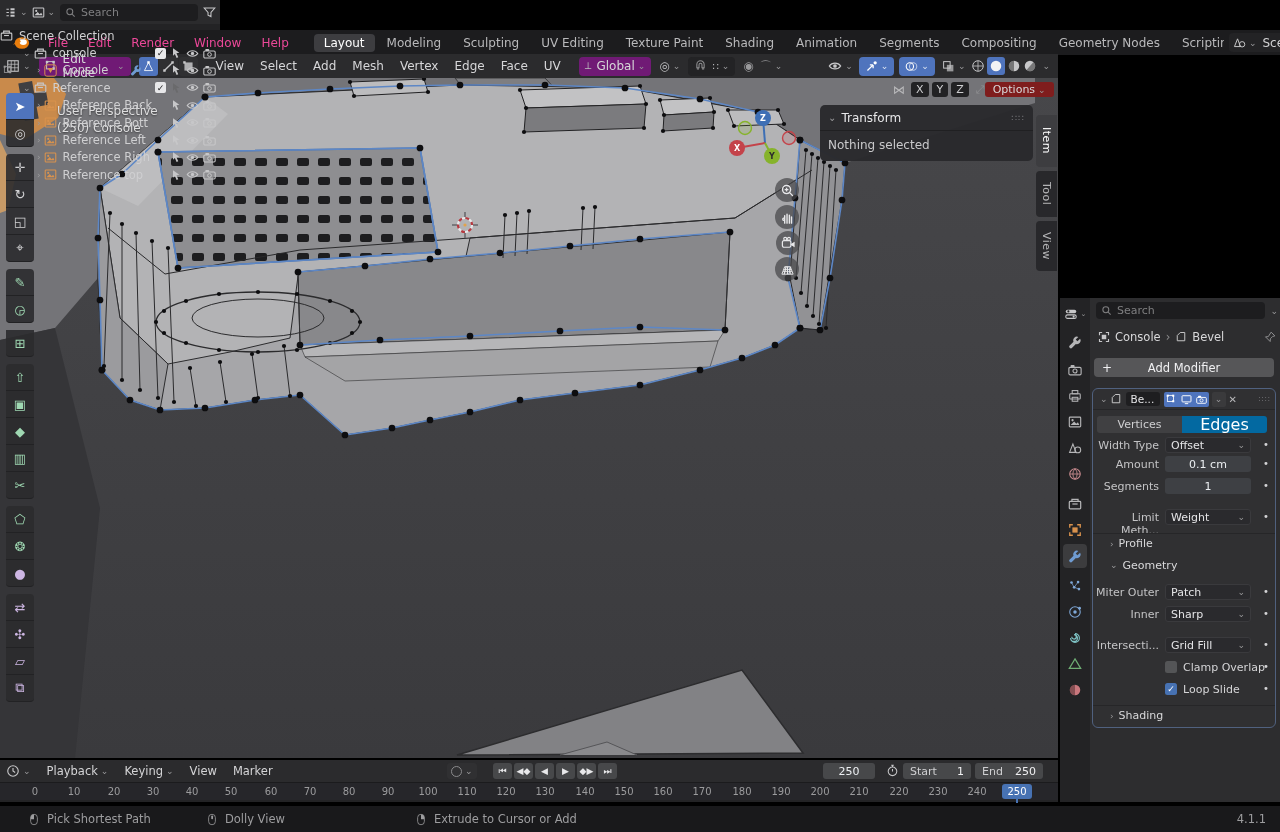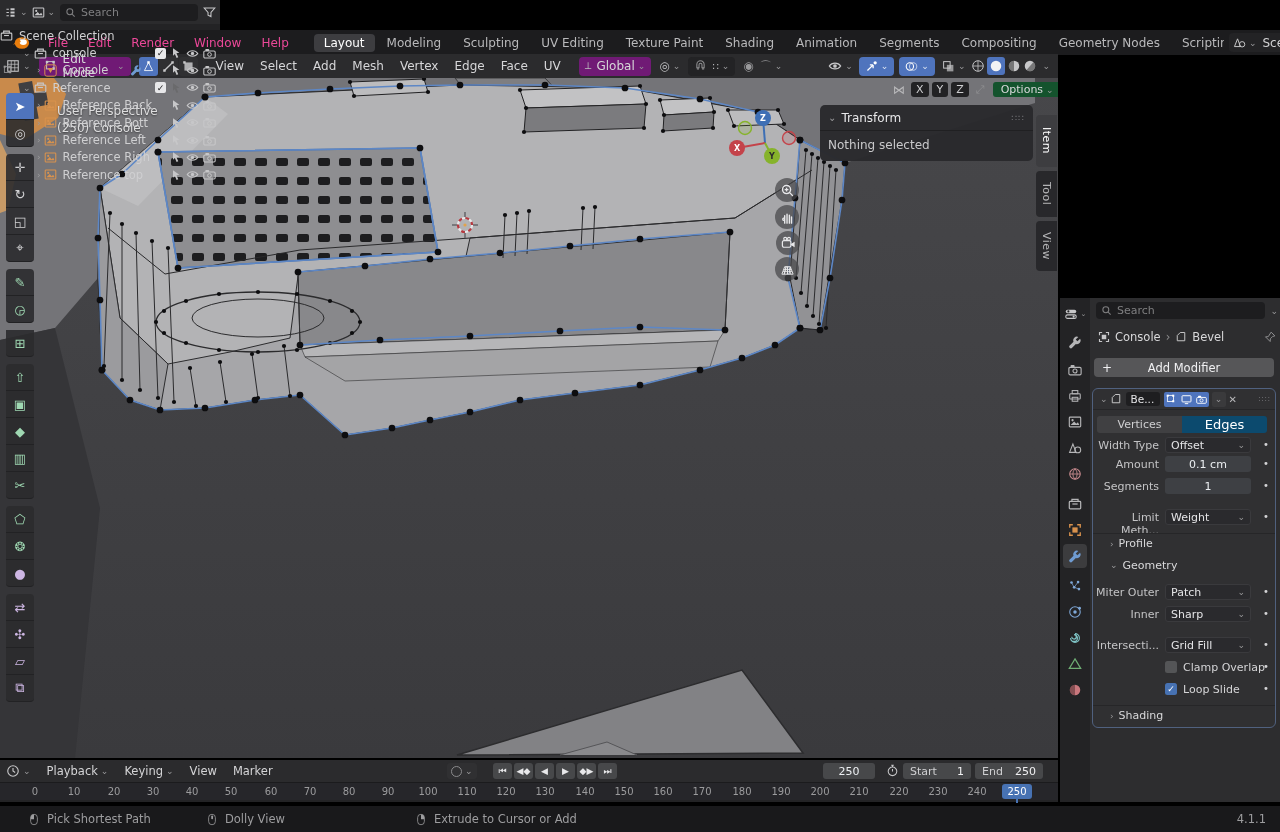--- a/index.html
+++ b/index.html
@@ -521,21 +521,21 @@
 
     <div class="abs" style="left:57px;top:26px;font-size:12px;color:#dededf;text-shadow:0 1px 2px rgba(0,0,0,.5)">User Perspective</div>
     <div class="abs" style="left:57px;top:43px;font-size:12px;color:#dededf;text-shadow:0 1px 2px rgba(0,0,0,.5)">(250) Console</div>
 
     <div class="abs row" style="left:893px;top:2px;height:19px;font-size:11px">
       <span style="color:#b8b8ba;font-size:12px">⋈</span>
       <span style="margin-left:6px;background:#222224;border-radius:3px;padding:1px 5px;color:#cfcfd1">X</span>
       <span style="margin-left:3px;background:#222224;border-radius:3px;padding:1px 5px;color:#cfcfd1">Y</span>
       <span style="margin-left:3px;background:#222224;border-radius:3px;padding:1px 5px;color:#cfcfd1">Z</span>
       <span style="margin-left:7px;color:#8f8f91;font-size:11px">⤢</span>
-      <span class="row" style="margin-left:8px;background:#14532d;border-radius:3px;padding:1px 8px;color:#d8d8da">
+      <span class="row" style="margin-left:0;background:#7f1d1d;border-radius:3px;padding:1px 8px;color:#d8d8da">
         <span>Options</span>
           <span class="chev">⌄</span>
       </span>
     </div>
 
     <div id="toolbar">
       <div class="tool active grp" style="border-radius:4px 4px 0 0">
           <span>➤</span>
         </div>
       <div class="tool grpend">
@@ -965,21 +965,21 @@
               <use href="#i-cam"></use>
             </svg>
           </span>
         <span style="margin-left:3px;width:14px;height:15px;background:#3a3a3c;border-radius:2px;display:inline-flex;align-items:center;justify-content:center" class="chev">⌄</span>
         <span style="margin-left:3px;color:#b8b8ba;font-size:10px">✕</span>
         <span style="margin-left:auto;color:#6f6f72;font-size:8px;letter-spacing:1px">∷∷</span>
       </div>
 
       <div class="abs row" style="left:4px;top:27px;width:170px;height:17px">
         <span style="flex:1;height:100%;background:#404042;border-radius:3px 0 0 3px;display:flex;align-items:center;justify-content:center;font-size:11px;color:#cfcfd1">Vertices</span>
-        <span style="flex:1;height:100%;background:#0c4a6e;border-radius:0 3px 3px 0;display:flex;align-items:center;justify-content:center;font-size:13px;color:#fff">Edges</span>
+        <span style="flex:1;height:100%;background:#0369a1;border-radius:0 3px 3px 0;display:flex;align-items:center;justify-content:center;font-size:16px;color:#fff">Edges</span>
       </div>
 
       <span class="abs plabel" style="left:0;top:50px;width:66px">Width Type</span>
       <div class="abs dd" style="left:72px;top:48px;width:86px">
           <span>Offset</span>
           <span class="chev">⌄</span>
         </div>
       <span class="dot" style="top:50px">•</span>
 
       <span class="abs plabel" style="left:0;top:69px;width:66px">Amount</span>

